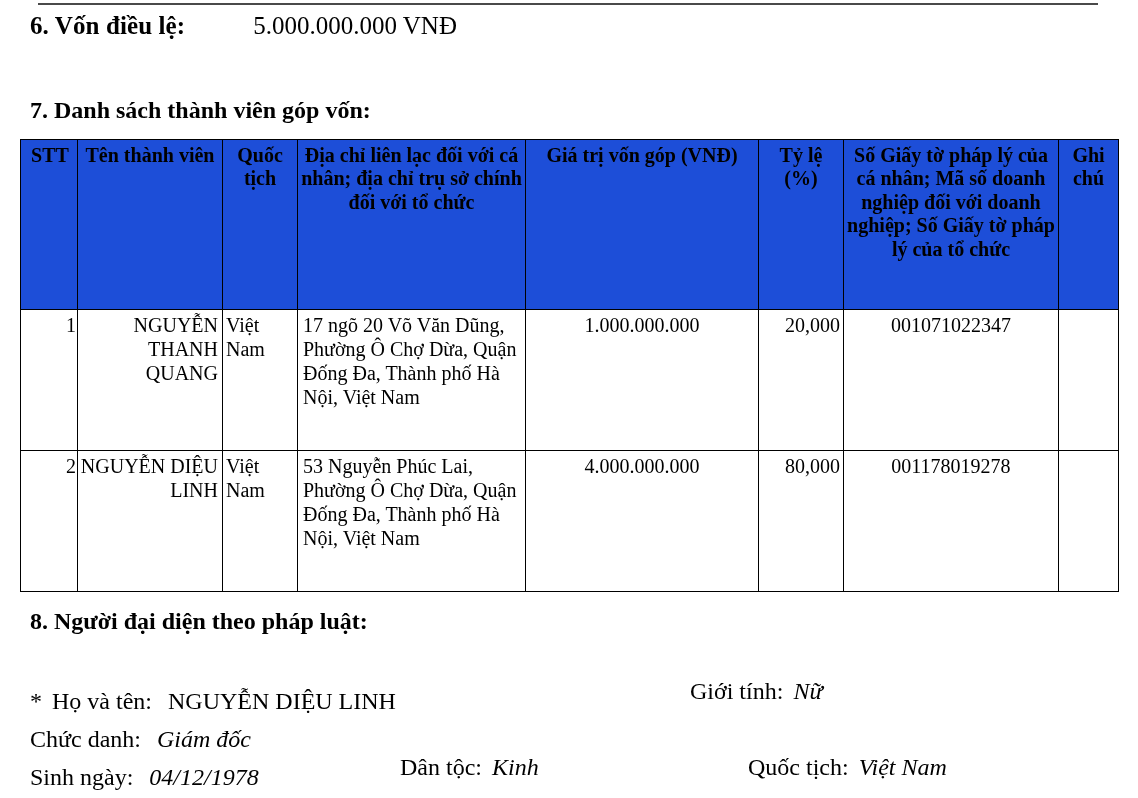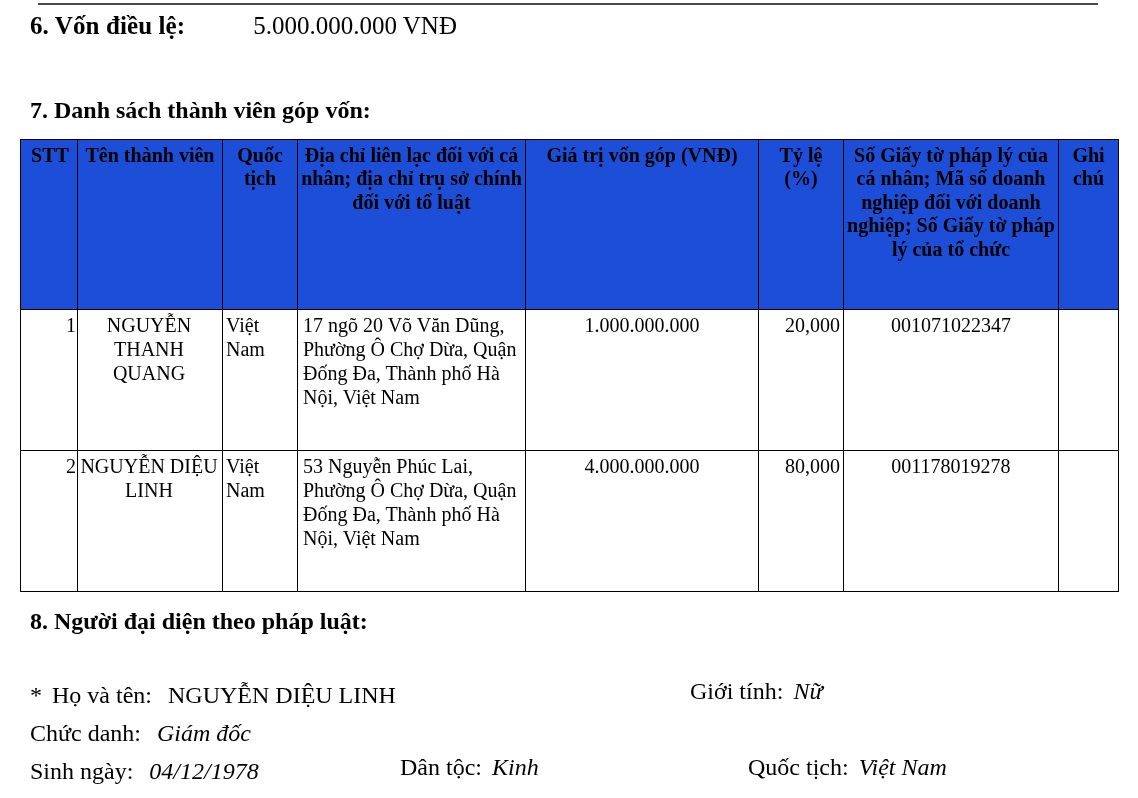--- a/index.html
+++ b/index.html
@@ -94,21 +94,21 @@
   .member-table tbody td {
     line-height: 1.2;
     padding: 3px 4px 6px 4px;
     font-weight: normal;
   }
   .cell-stt {
     text-align: right;
     padding-right: 1px !important;
     padding-left: 2px !important;
   }
-  .cell-name { text-align: center; padding-left: 2px !important; }
+  .cell-name { text-align: right; padding-left: 2px !important; }
   .cell-nation { text-align: left; padding-left: 3px !important; }
   .cell-address { text-align: left; padding-left: 5px !important; }
   .cell-capital { text-align: center; padding-right: 4px !important; margin-top: 48px; }
   .cell-ratio { text-align: right; padding-right: 3px !important; }
   .cell-doc { text-align: center; margin-top: 27px; }
   .cell-note { text-align: left; }
 
   .row1 td { height: 141px; }
   .row2 td { height: 141px; }
 
@@ -134,21 +134,21 @@
     height: 38px;
     white-space: nowrap;
   }
   .rep-label { font-weight: normal; }
   .rep-value { font-weight: normal; }
   .rep-value.italic { font-style: italic; }
 
   .col-left {
     position: absolute;
     left: 0;
-    top: 4px;
+    top: 10px;
     white-space: nowrap;
   }
   .col-mid {
     position: absolute;
     left: 370px;
     top: 0;
     white-space: nowrap;
   }
   .col-right {
     position: absolute;
@@ -189,21 +189,21 @@
       <col style="width:233px">
       <col style="width:85px">
       <col style="width:215px">
       <col style="width:60px">
     </colgroup>
     <thead>
       <tr>
         <th class="h-stt">STT</th>
         <th>Tên thành viên</th>
         <th>Quốc tịch</th>
-        <th>Địa chỉ liên lạc đối với cá nhân; địa chỉ trụ sở chính đối với tổ luật</th>
+        <th>Địa chỉ liên lạc đối với cá nhân; địa chỉ trụ sở chính đối với tổ chức</th>
         <th>Giá trị vốn góp (VNĐ)</th>
         <th>Tỷ lệ (%)</th>
         <th>Số Giấy tờ pháp lý của cá nhân; Mã số doanh nghiệp đối với doanh nghiệp; Số Giấy tờ pháp lý của tổ chức</th>
         <th>Ghi chú</th>
       </tr>
     </thead>
     <tbody>
       <tr class="row1">
         <td class="cell-stt">1</td>
         <td class="cell-name">NGUYỄN THANH QUANG</td>

